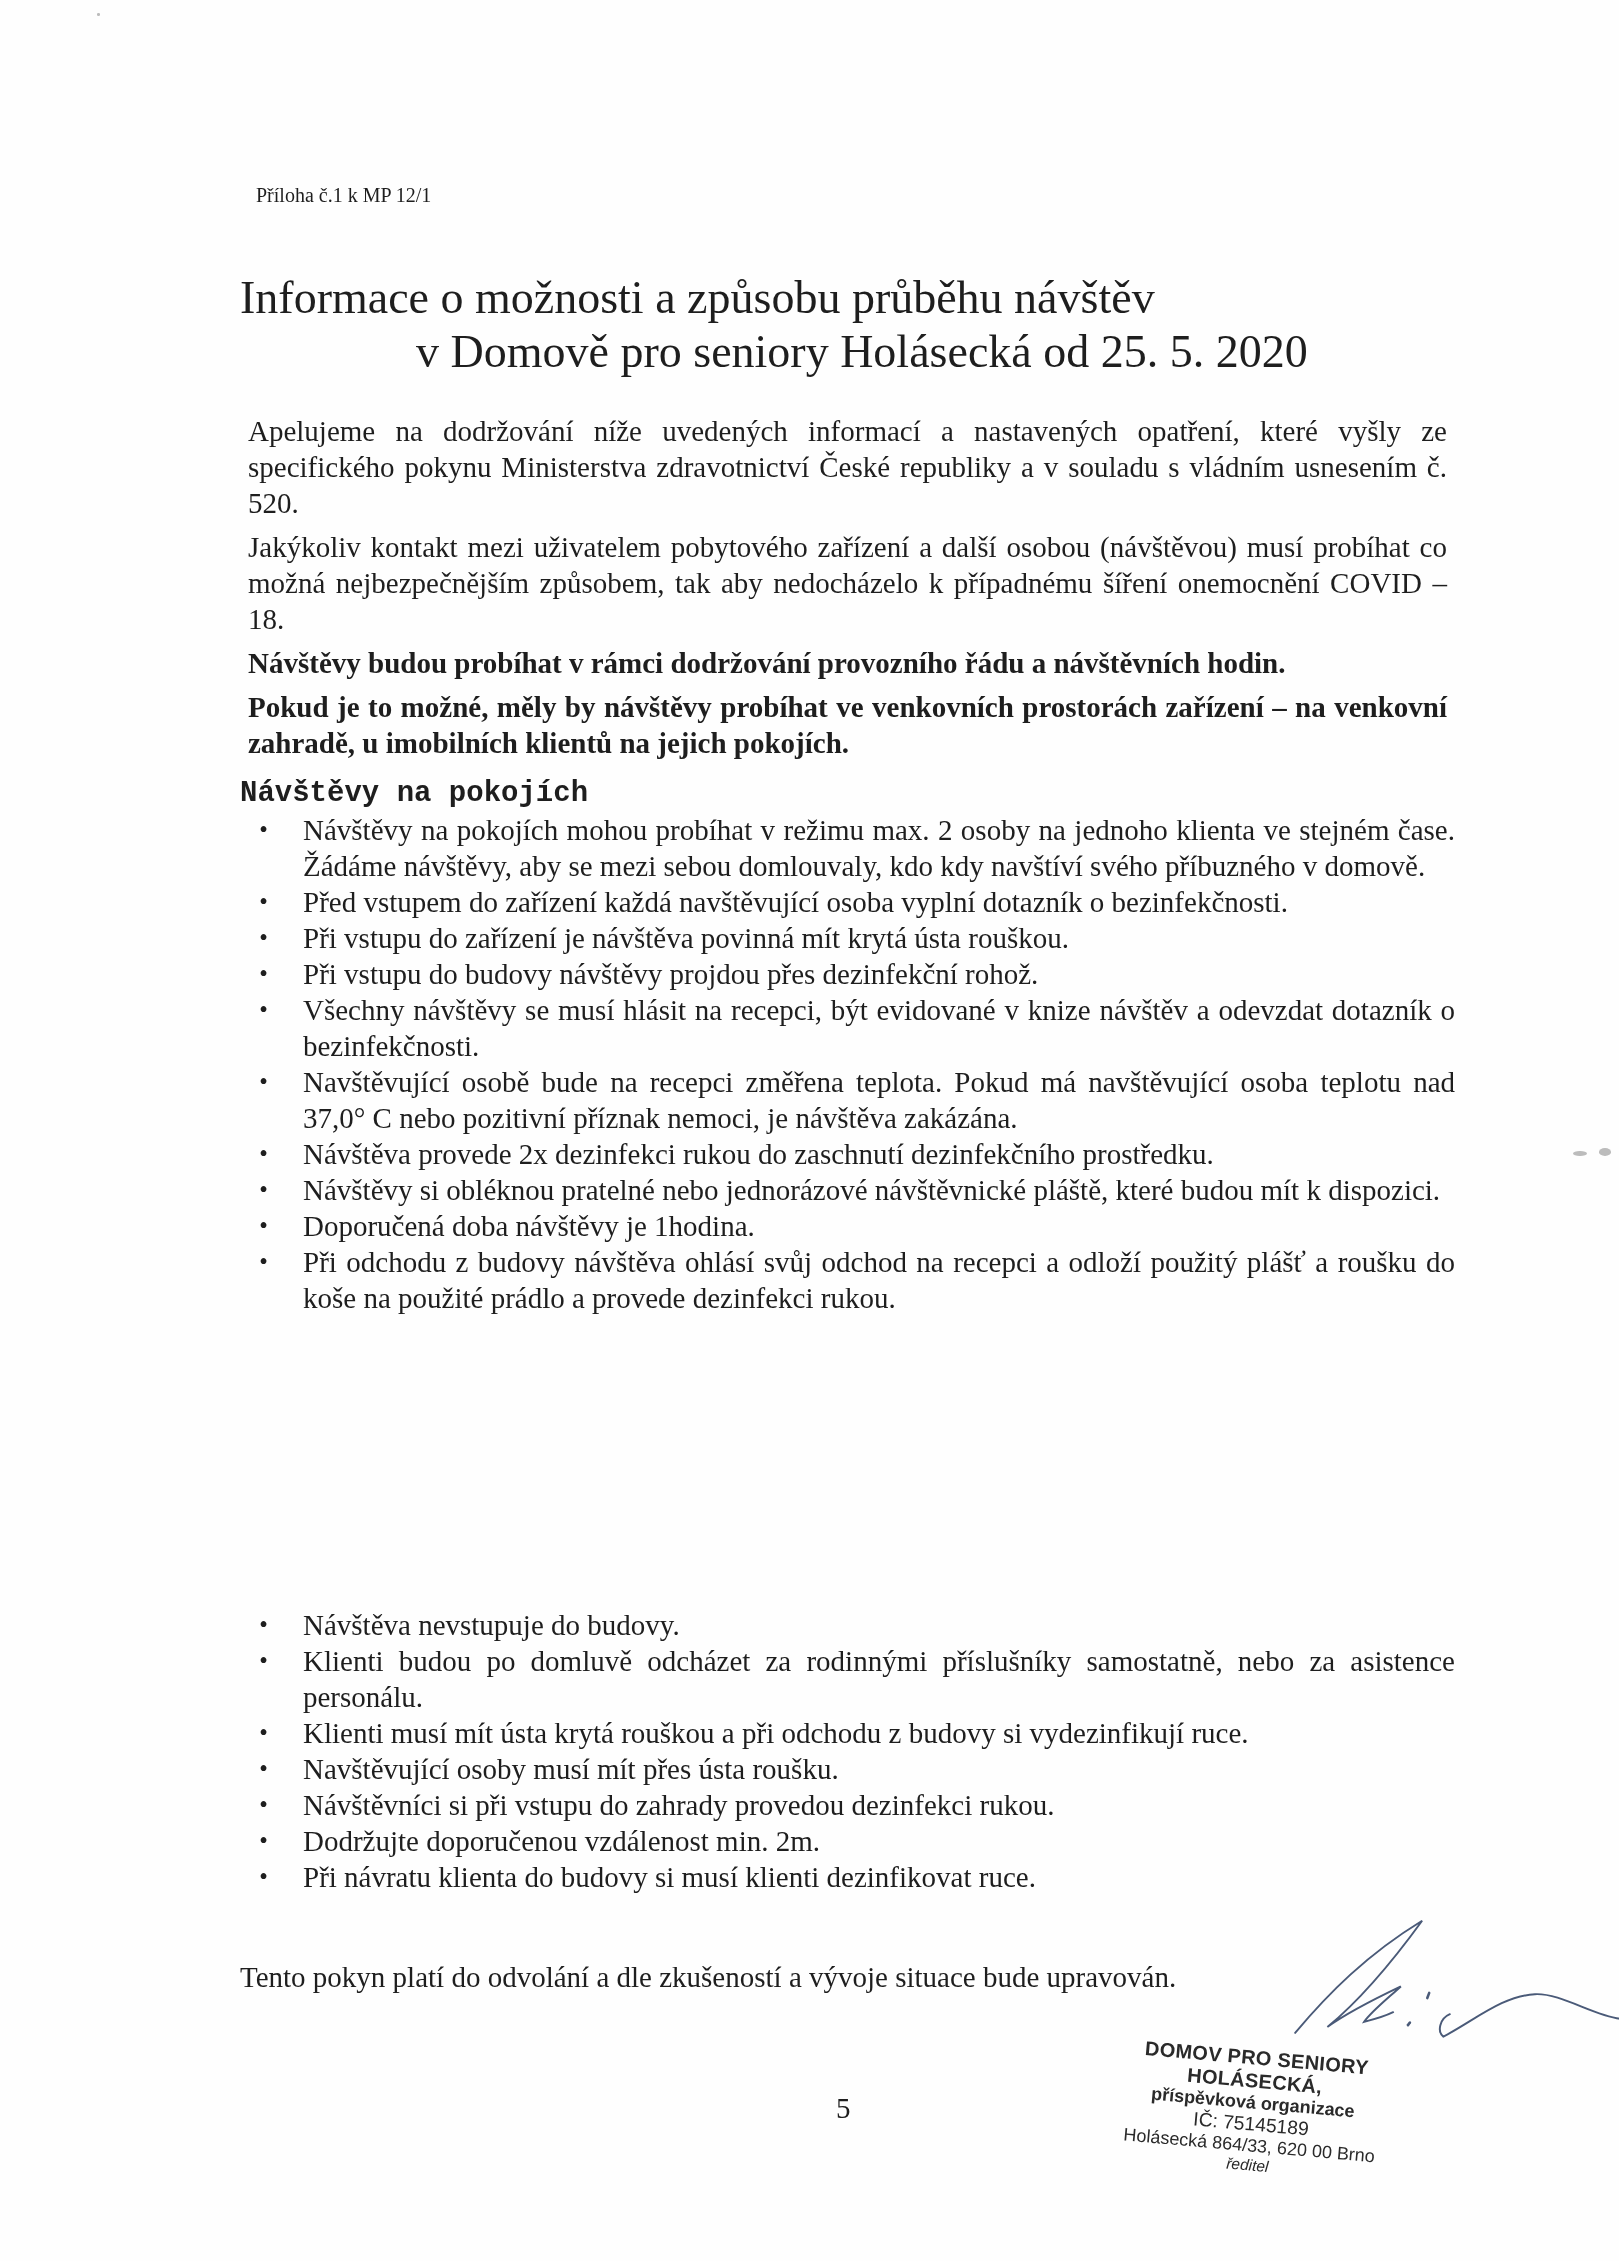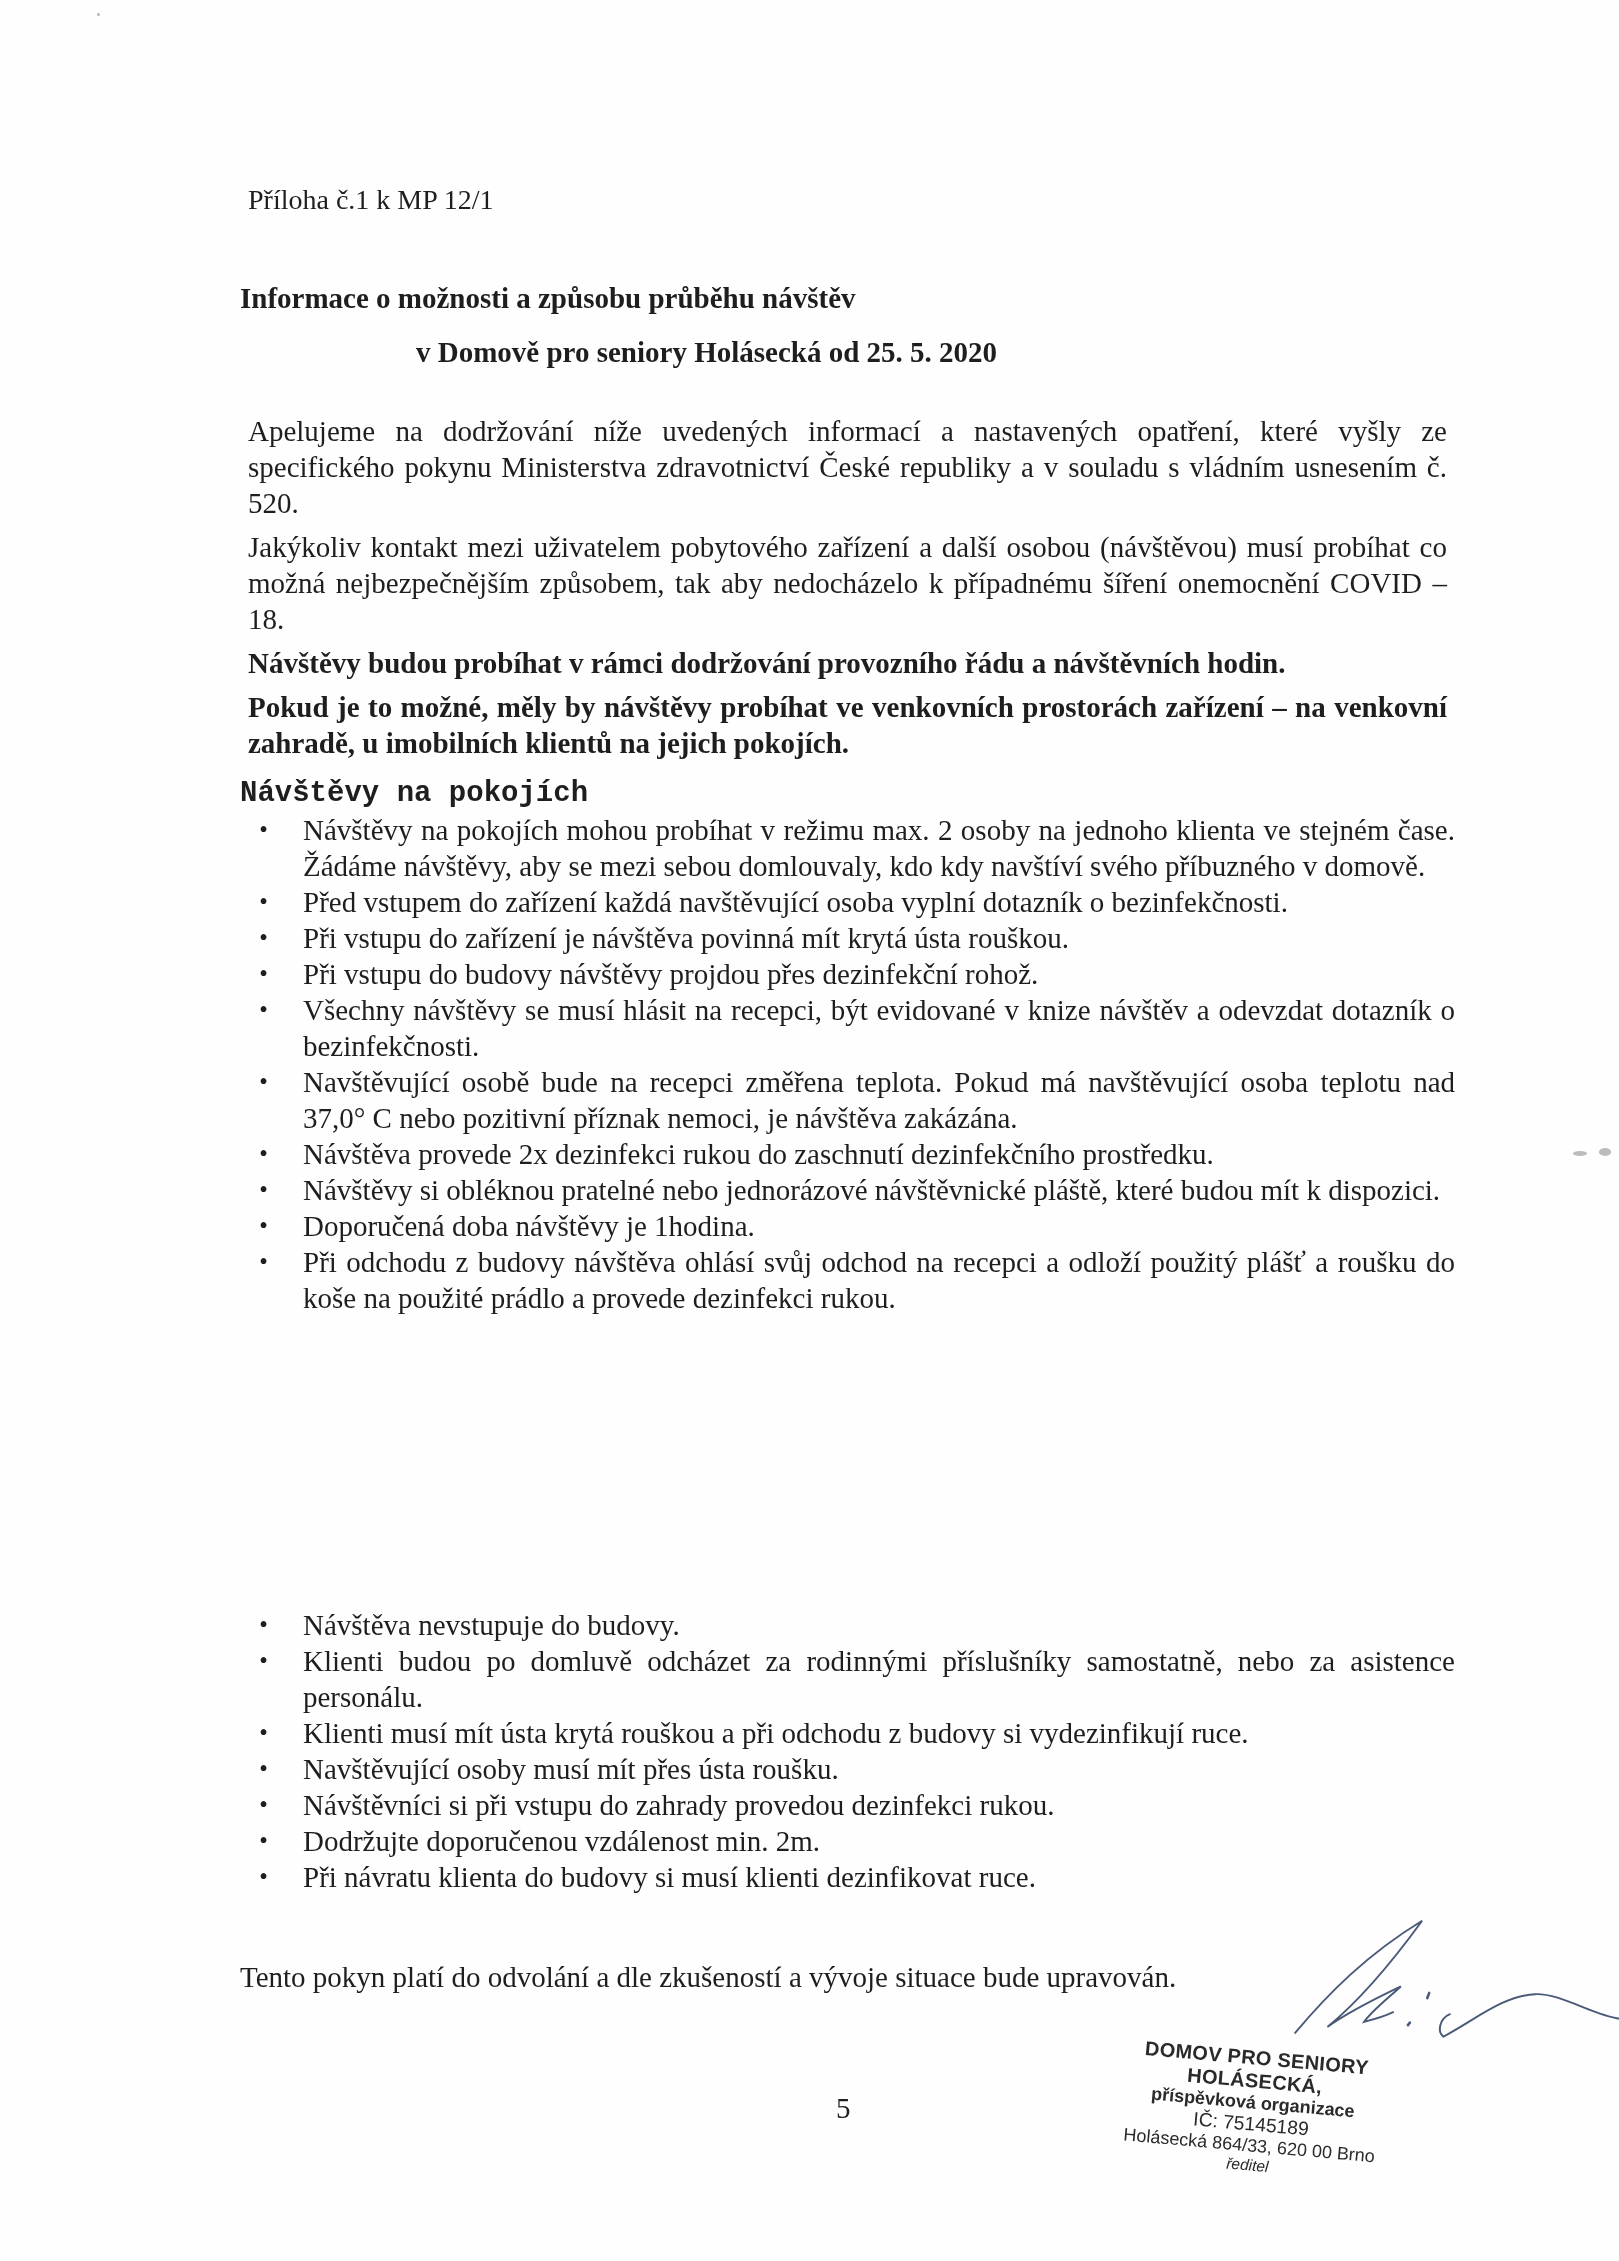--- a/index.html
+++ b/index.html
@@ -1,21 +1,21 @@
 <!DOCTYPE html>
 <html style="font-size:10.3px"><head>
 <meta charset="utf-8">
 <style>
   html, body { margin:0; padding:0; background:#ffffff; }
   body { width:1620px; height:2261px; position:relative; overflow:hidden;
          font-family:"Liberation Serif", serif; color:#1e1e1e; }
   .page { position:absolute; left:0; top:0; width:1620px; height:2261px; background:#fefefe; }
   .abs { position:absolute; }
-  .annex { left:248px; top:184px; font-size:28px; }
-  .title { font-weight:bold; font-size:29px; line-height:54px; }
+  .annex { left:256px; top:184px; font-size:20px; }
+  .title { font-weight:normal; font-size:46px; line-height:54px; }
   .title1 { left:240px; top:271px; }
   .title2 { left:416px; top:325px; }
   .block { left:240px; width:1215px; font-size:29px; line-height:36px; text-align:justify; }
   .p { margin:8px; }
   .bold { font-weight:bold; }
   .h { font-weight:bold; font-size:29px; margin:0;font-family:Liberation Mono, monospace; }
   ul.bl { list-style:none; margin:0; padding:0; }
   ul.bl li { position:relative; padding-left:63px; margin:0; text-align:justify; }
   ul.bl li .dot { position:absolute; left:19.3px; top:0; font-size:24.5px; }
   .intro { top:405px; }

